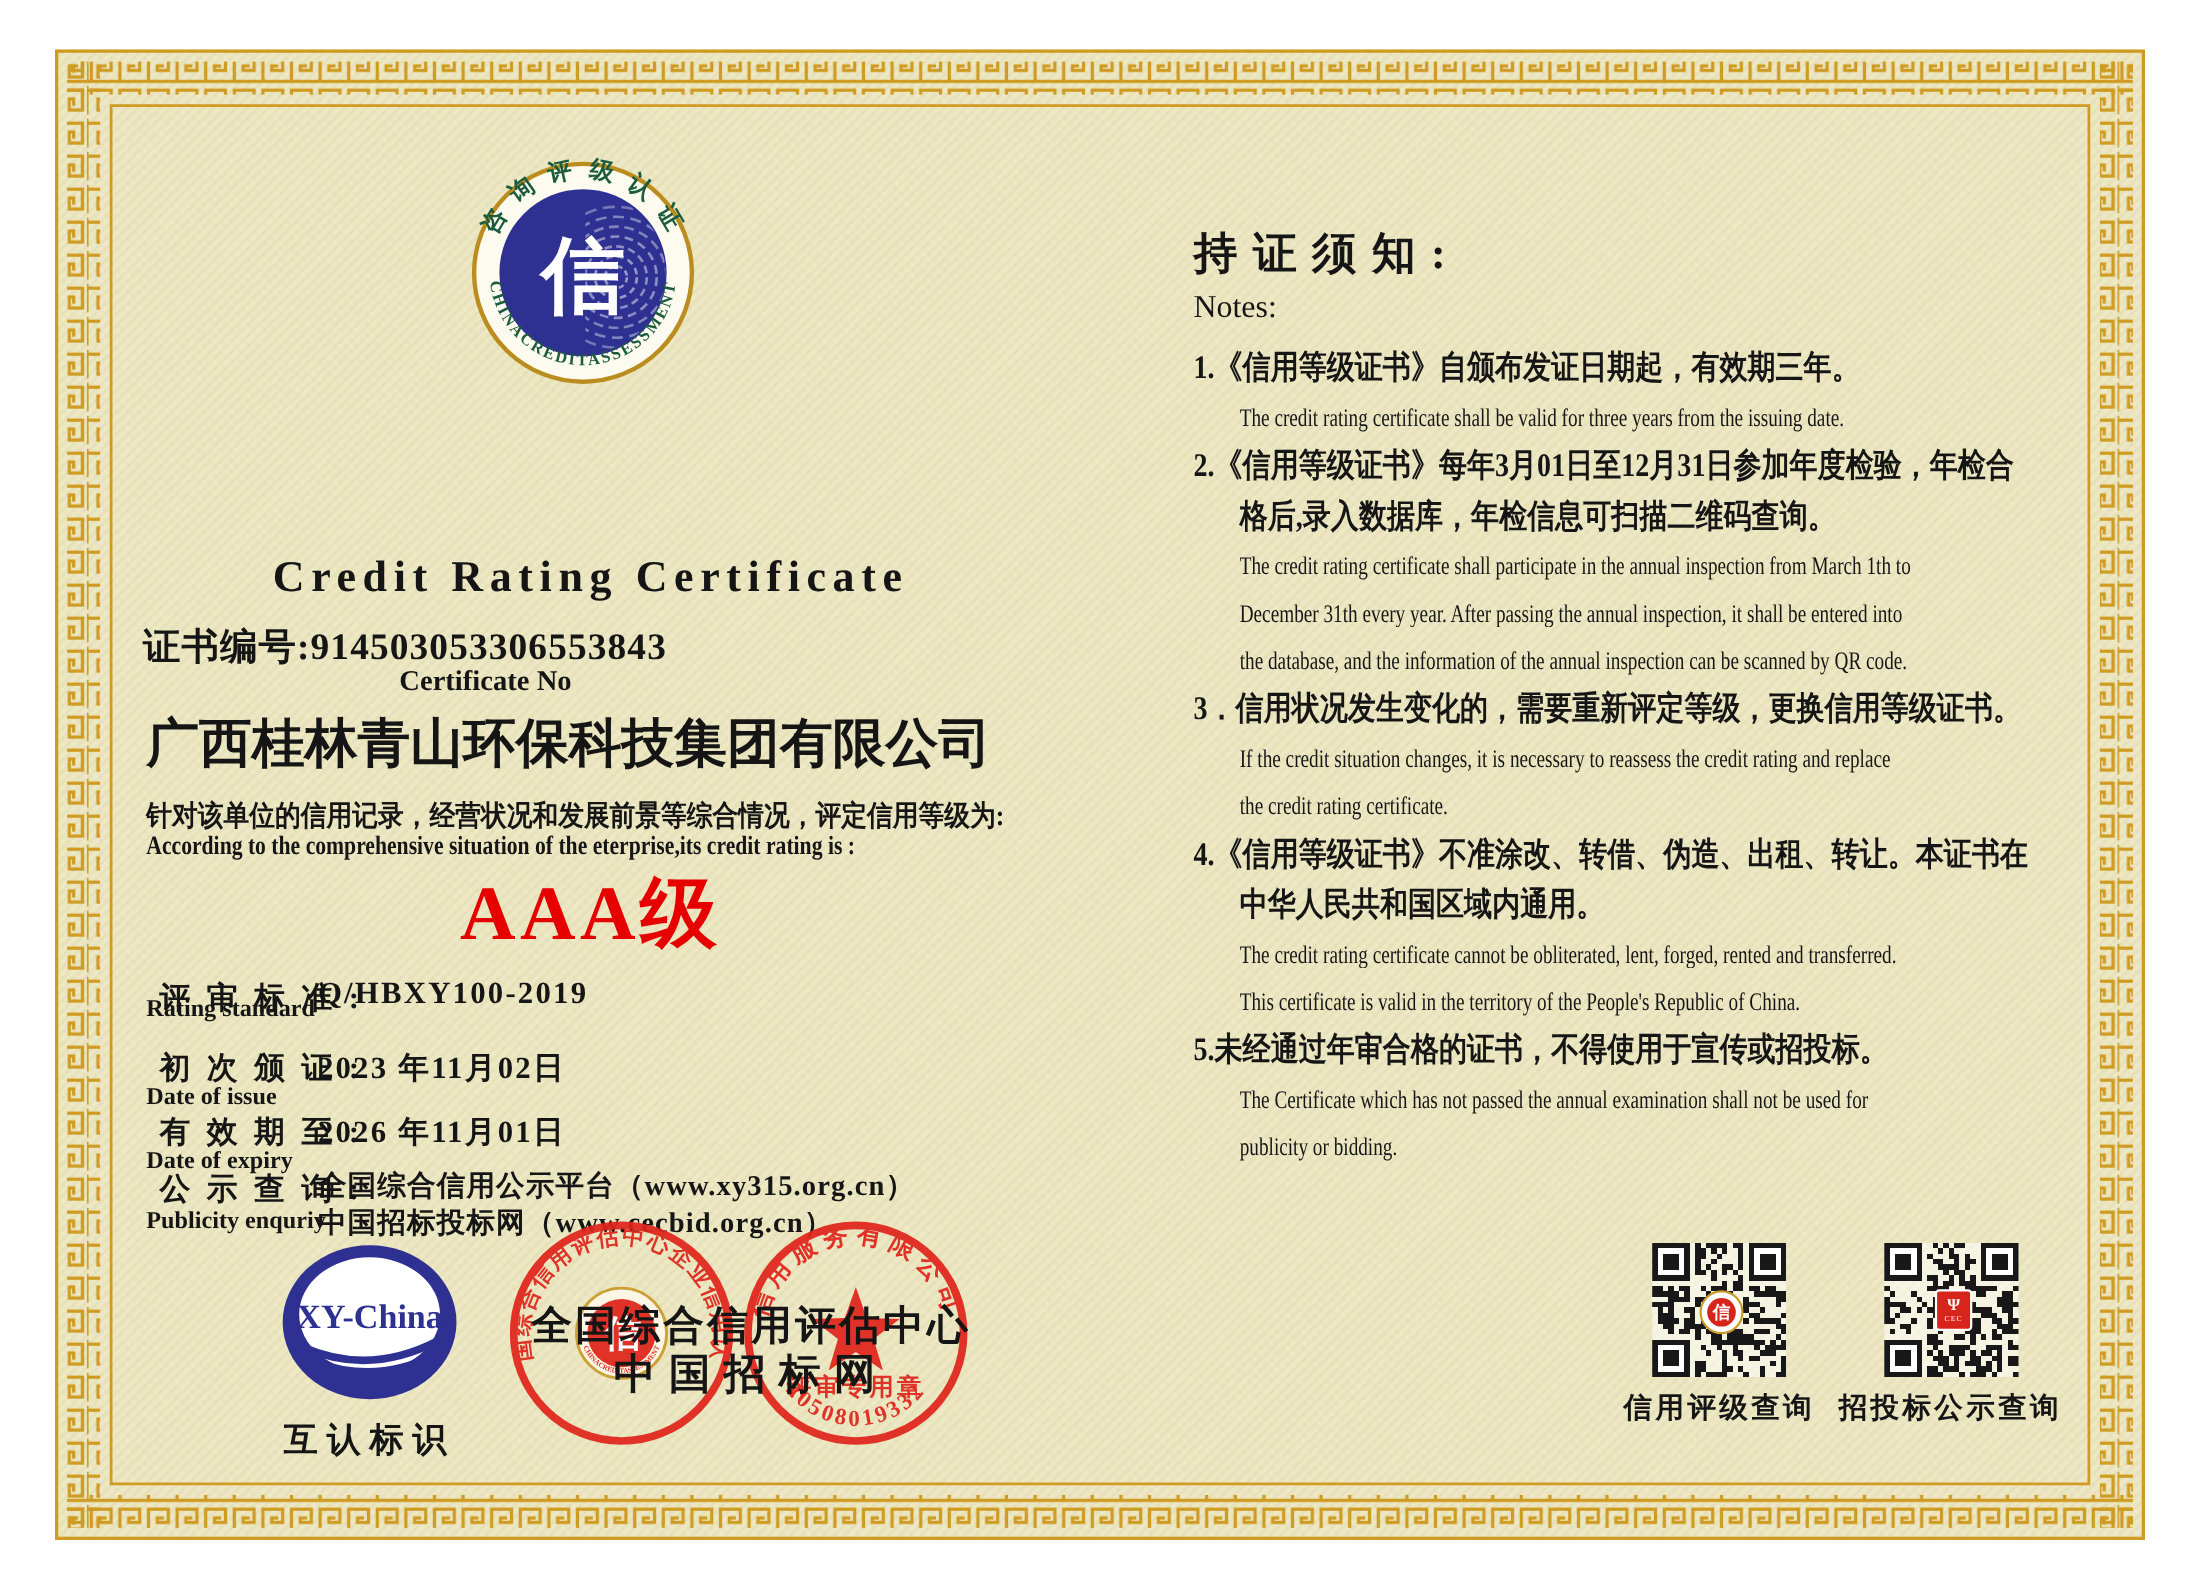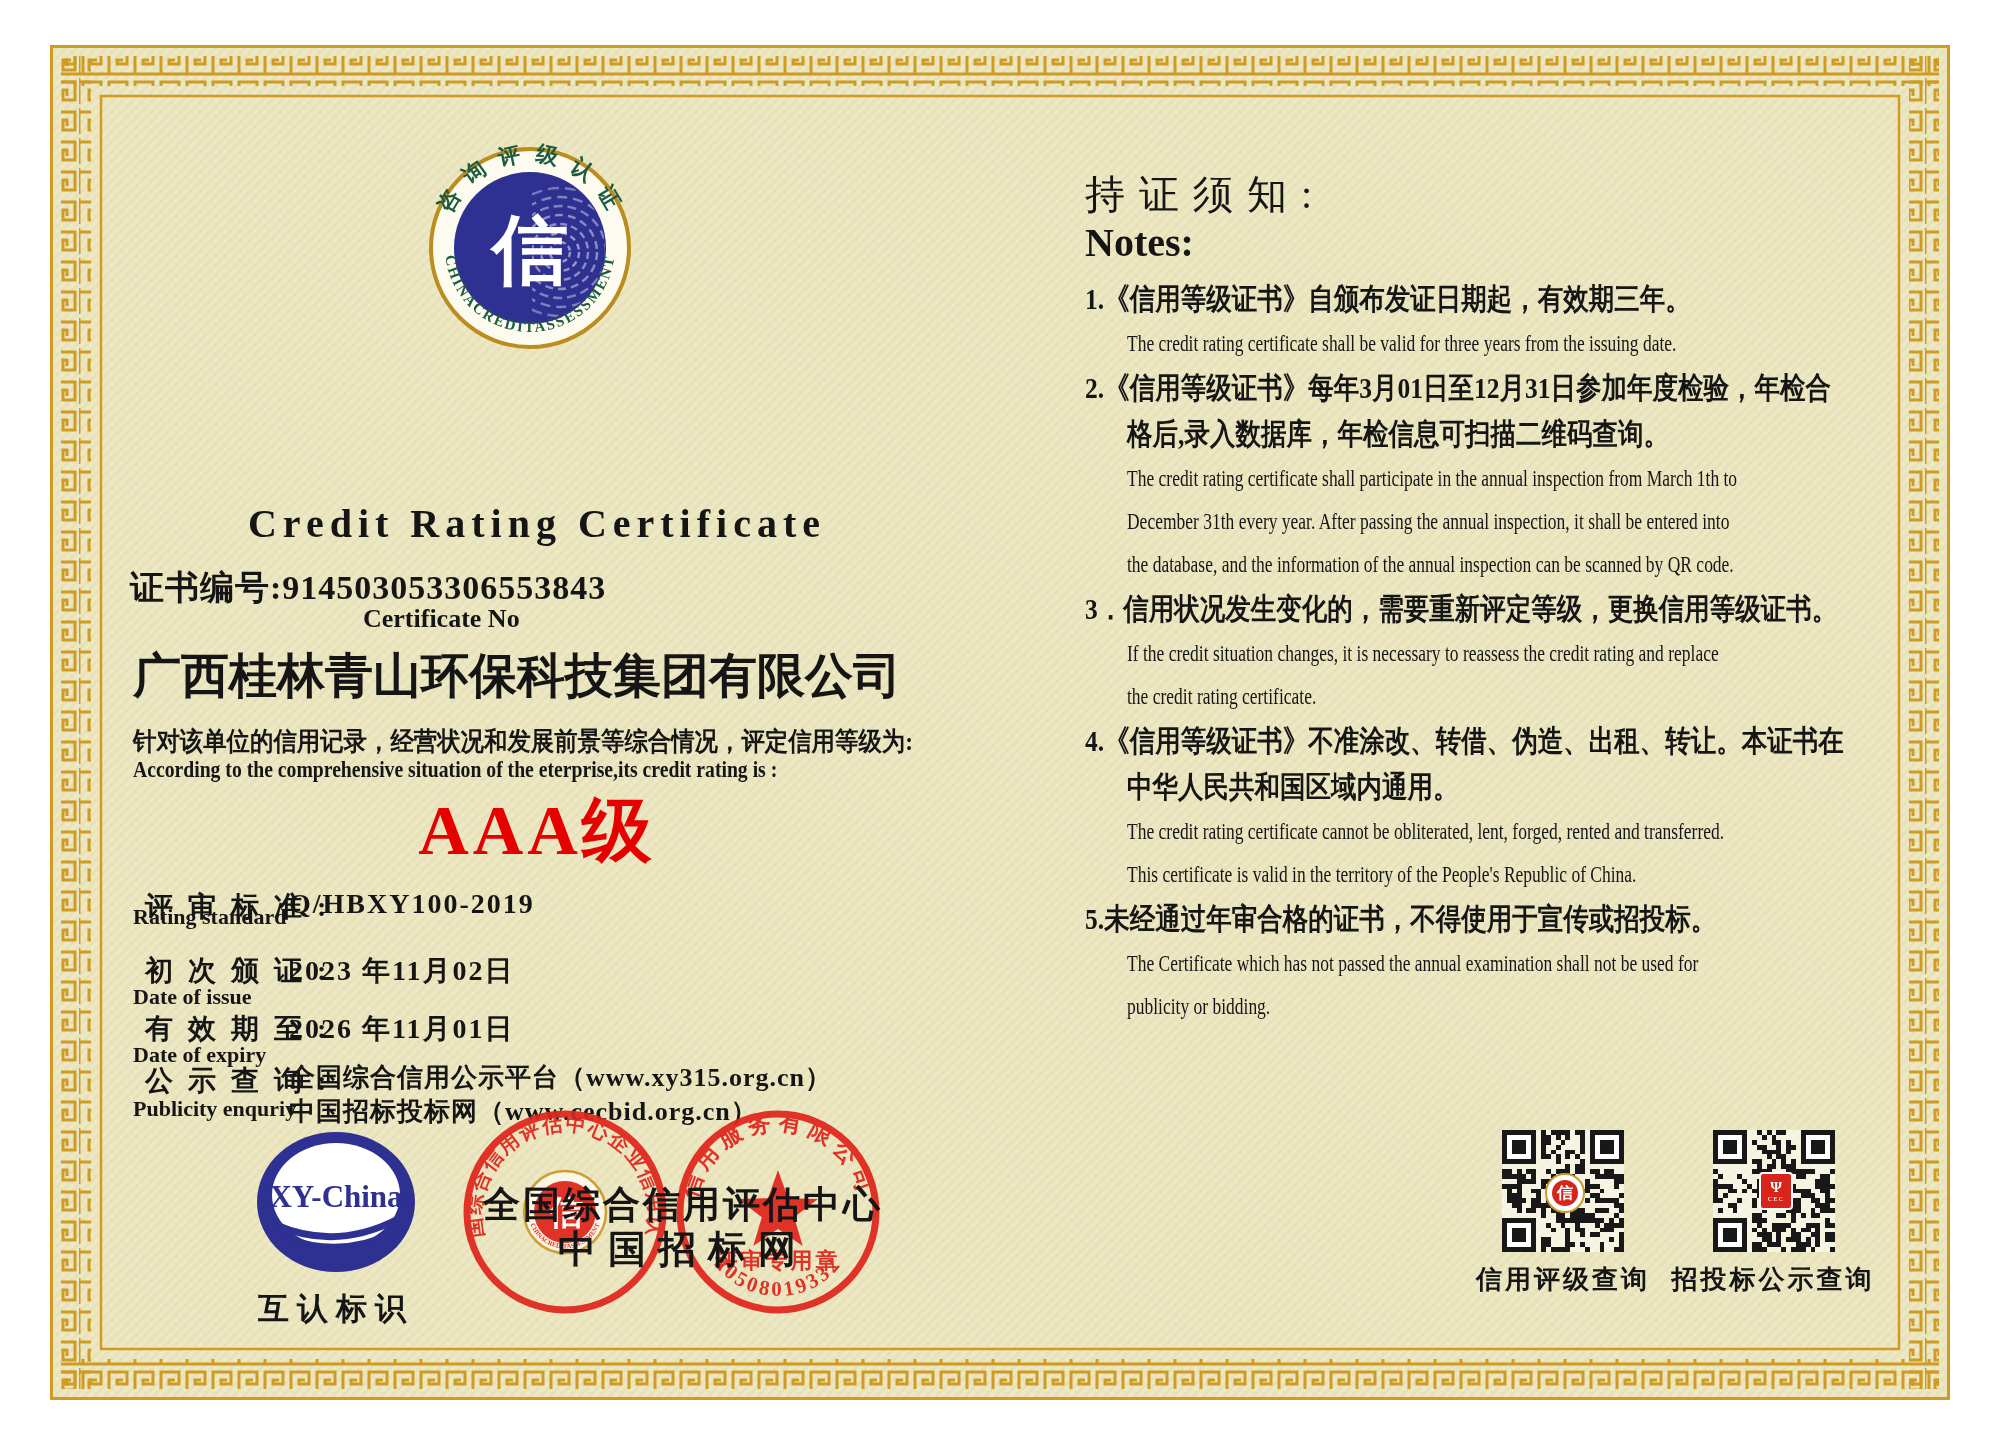--- a/index.html
+++ b/index.html
@@ -27,22 +27,22 @@
   .company{font-size:48px;font-weight:bold;}
   .stmt-cn{font-size:26px;font-weight:bold;transform:scaleX(.9);transform-origin:0 50%;}
   .stmt-en{font-size:24px;font-weight:bold;transform:scaleX(.82);transform-origin:0 50%;}
   .rating{font-size:70px;font-weight:bold;color:#e60000;letter-spacing:4px;}
   .f-cn{font-size:28px;font-weight:bold;letter-spacing:4px;margin-left:12px;}
   .f-en{font-size:22px;font-weight:bold;}
   .f-val{font-size:28px;font-weight:bold;letter-spacing:2px;}
   .f-val2{font-size:26px;font-weight:bold;letter-spacing:1px;}
   
   .notes{position:absolute;left:1032px;top:122px;width:880px;}
-  .nh-cn{font-size:40px;line-height:50px;font-weight:normal;letter-spacing:2px;}
-  .nh-en{font-size:40px;line-height:46px;font-weight:bold;}
+  .nh-cn{font-size:40px;line-height:50px;font-weight:bold;letter-spacing:2px;margin-top:36px;}
+  .nh-en{font-size:29px;line-height:46px;font-weight:normal;}
   .note-cn{font-size:30px;line-height:46px;font-weight:bold;white-space:nowrap;transform:scaleX(.85);transform-origin:0 50%;}
   .note-en{font-size:23px;line-height:43px;margin-left:42px;white-space:nowrap;transform:scaleX(.76);transform-origin:0 50%;}
   
   .mutual{font-size:31px;font-weight:bold;letter-spacing:8px;}
   .overlay1{font-size:37px;font-weight:bold;letter-spacing:3px;}
   .overlay2{font-size:38px;font-weight:bold;letter-spacing:12px;}
   .qr-label{font-size:26px;font-weight:bold;letter-spacing:3px;}
   .svgtxt{font-family:"Liberation Serif","DejaVu Serif",serif;}
   .qr-logo1{
     position:absolute;width:36px;height:36px;border-radius:50%;

